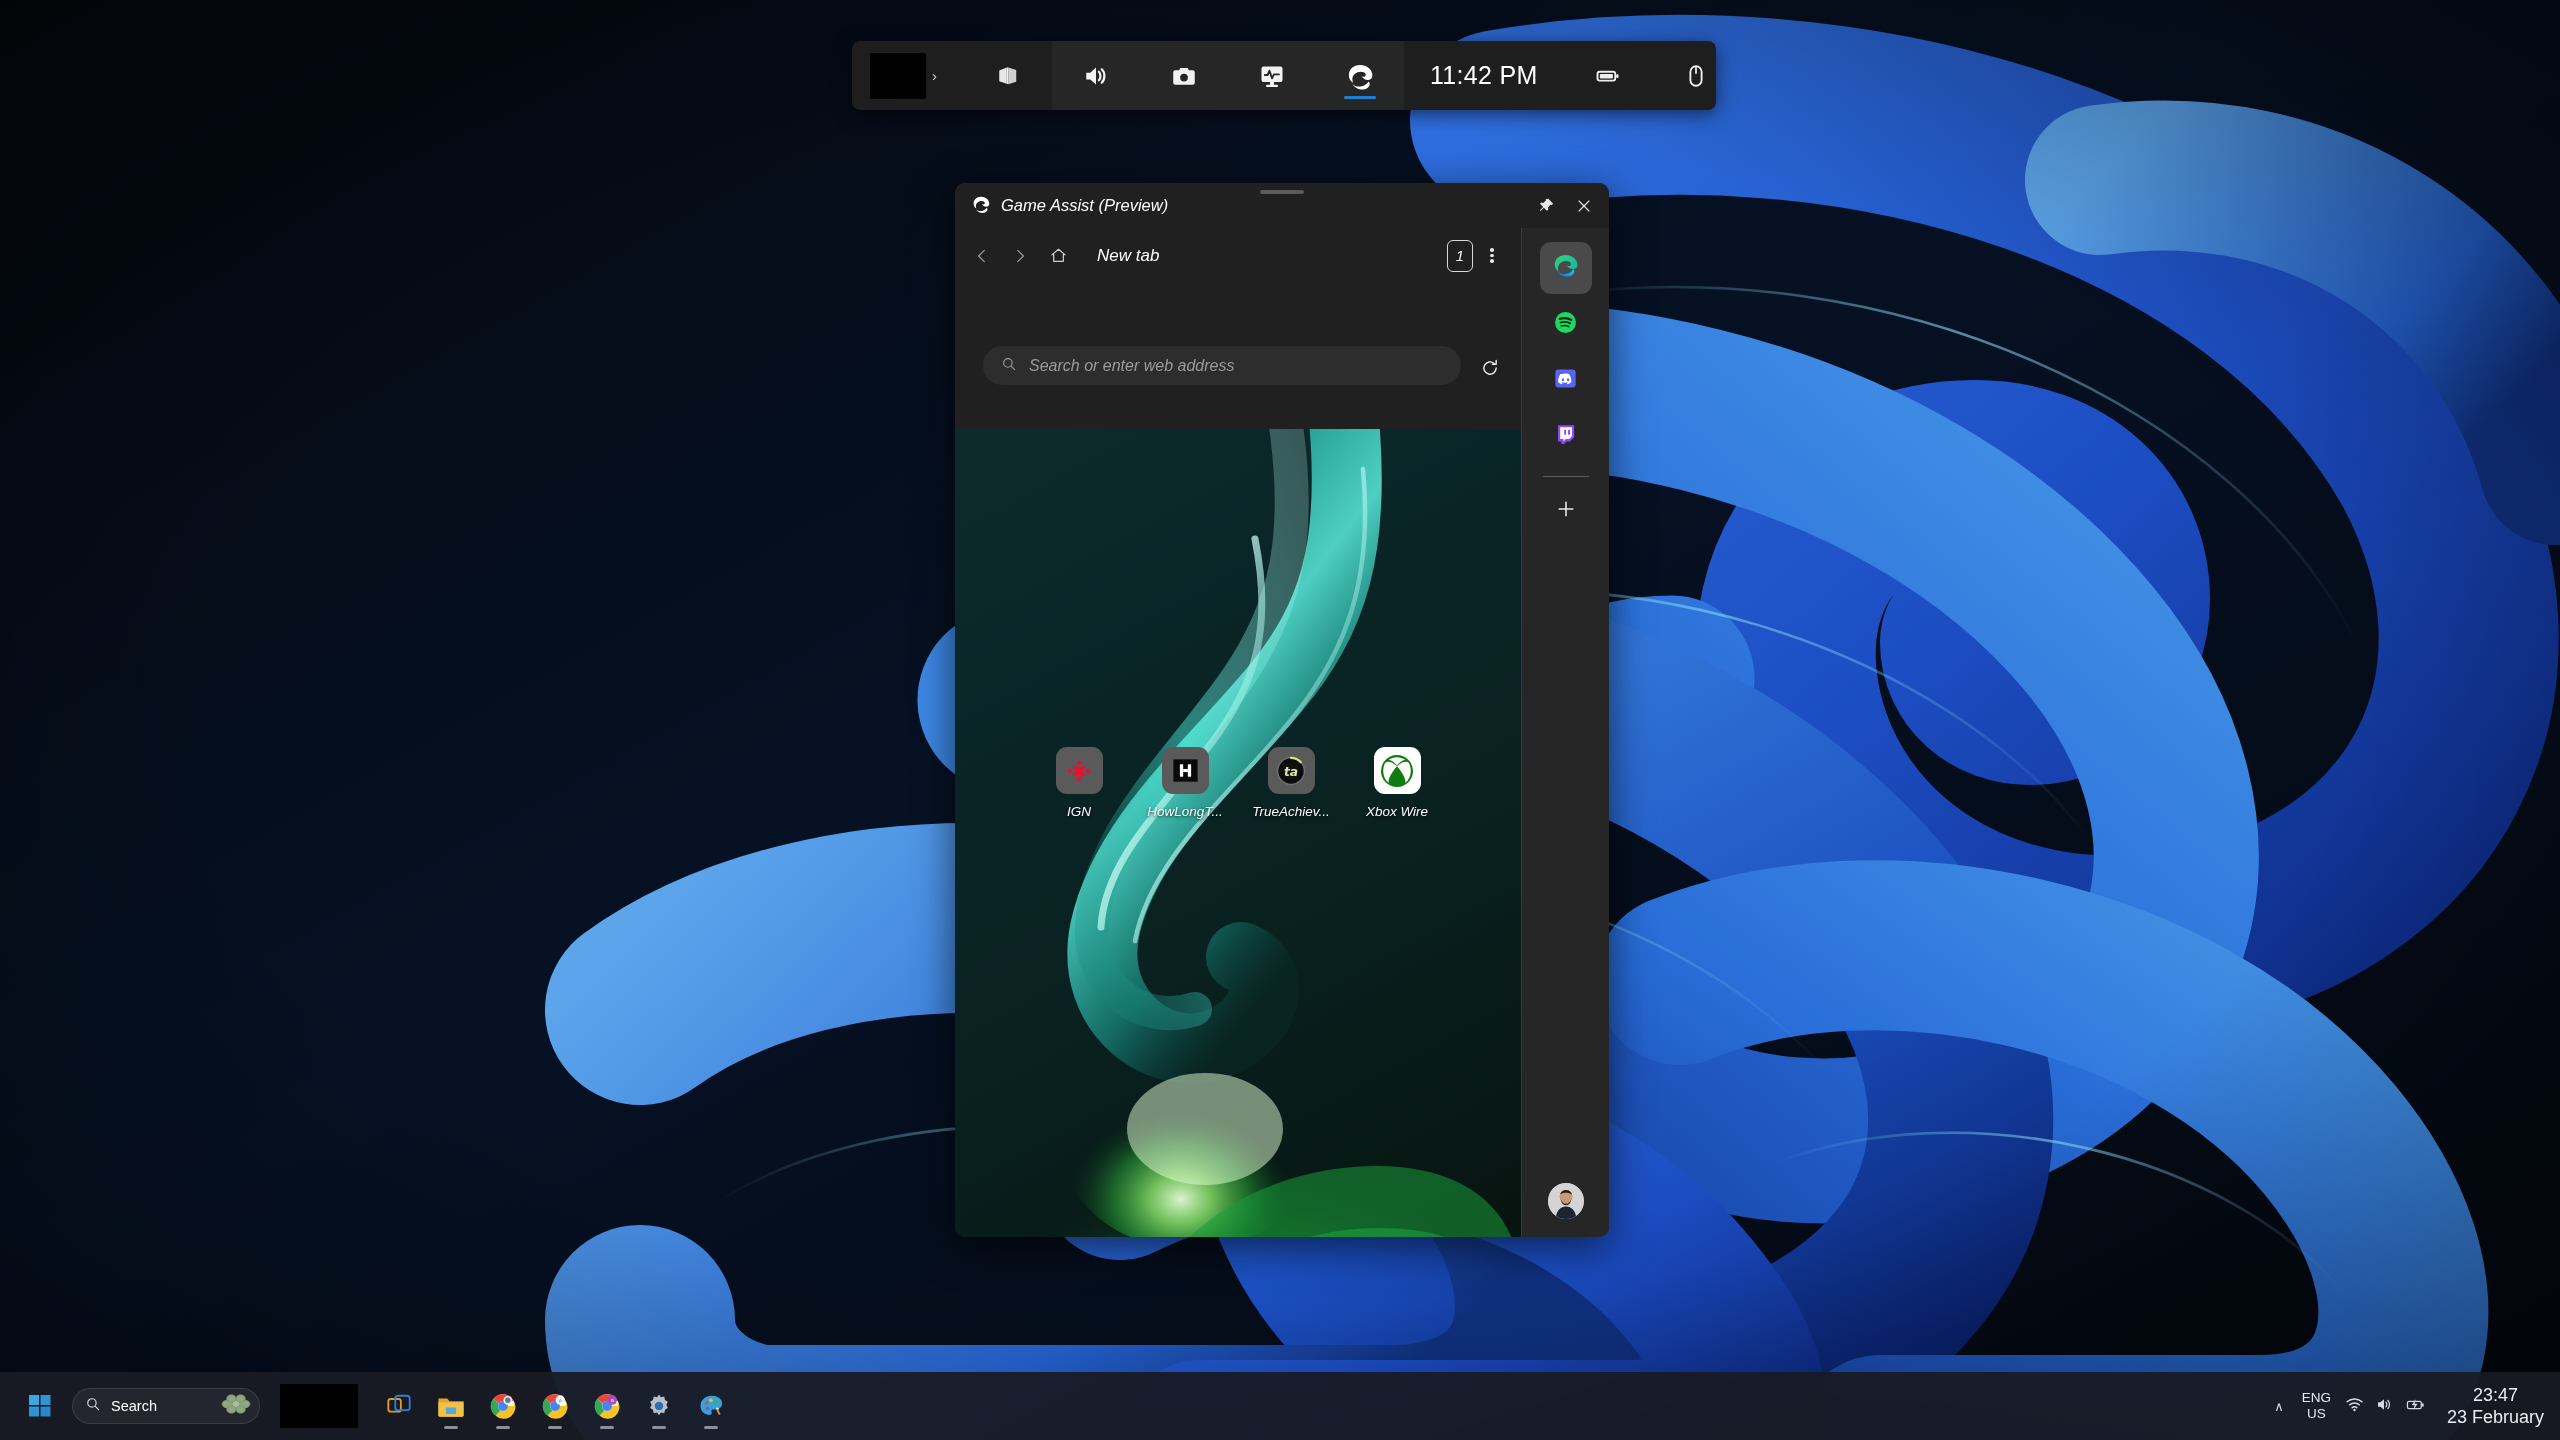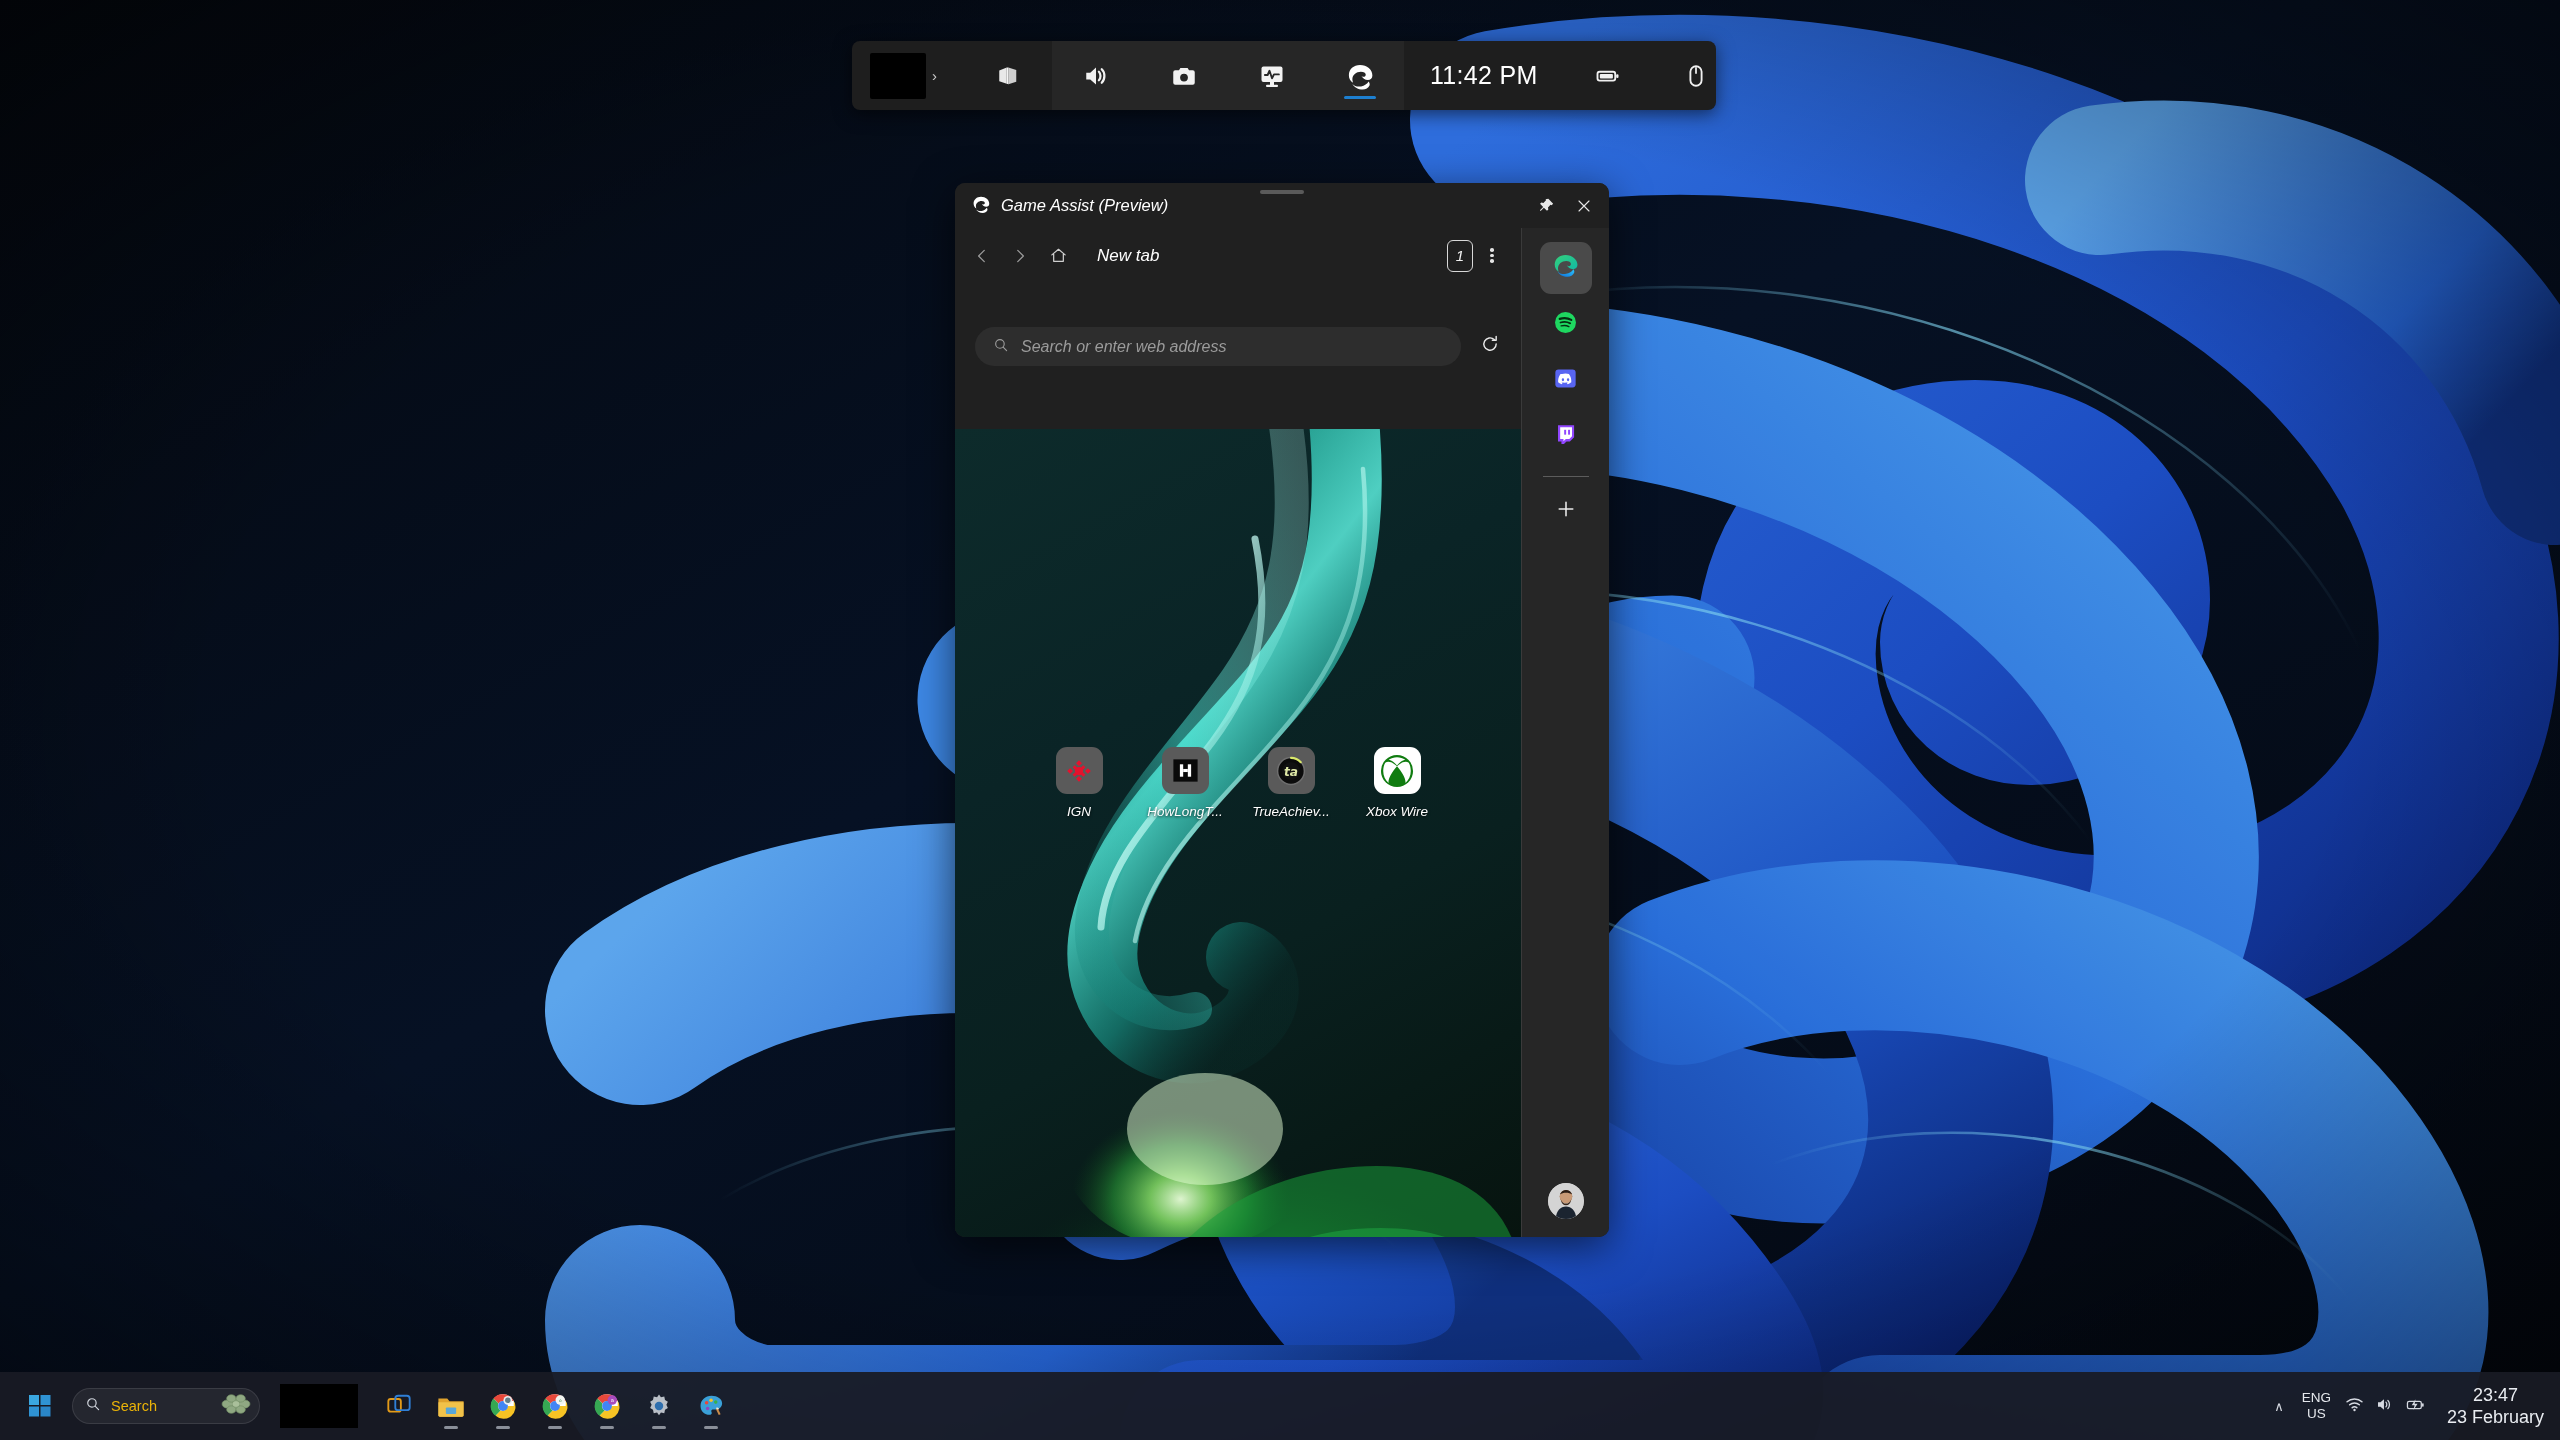--- a/index.html
+++ b/index.html
@@ -112,21 +112,21 @@
   #ga-more {
     width:30px; height:34px;
     display:flex; align-items:center; justify-content:center;
     cursor:default;
   }
   .dot3 { width:3.5px; height:3.5px; border-radius:50%; background:#e4e4e4; margin:1.9px 0; }
 
   
   #ga-addr-row {
     height:58px; flex:0 0 58px;
-    display:flex; align-items:flex-start; gap:12px; padding:0 14px 0 20px;
+    display:flex; align-items:flex-end; gap:12px; padding:0 14px 0 20px;margin-left:8px;
   }
   #ga-addrbox {
     flex:1; height:39px;
     background:#2d2d2d; border-radius:20px;
     display:flex; align-items:center; gap:12px; padding:0 18px;
     cursor:text;
   }
   #ga-addr-placeholder { color:#9b9b9b; font-size:16px; }
   #ga-reload { width:34px; height:34px; display:flex; align-items:center; justify-content:center; cursor:default; }
 
@@ -182,21 +182,21 @@
   }
   #tb-left { display:flex; align-items:center; padding-left:18px; gap:10px; }
   #tb-start { width:44px; height:44px; display:flex; align-items:center; justify-content:center; cursor:default; }
   #tb-search {
     width:188px; height:36px; border-radius:18px;
     background:rgba(255,255,255,.06);
     border:1px solid rgba(255,255,255,.10);
     display:flex; align-items:center; gap:10px; padding:0 12px;
     position:relative; overflow:hidden; cursor:text;
   }
-  #tb-search-text { color:#eab308; font-size:14.5px; }
+  #tb-search-text { color:#ffffff; font-size:14.5px; }
   #tb-search-art { position:absolute; right:8px; top:50%; transform:translateY(-50%); }
   #tb-redacted { width:78px; height:44px; background:#000; margin-left:10px; }
   #tb-apps { display:flex; align-items:center; gap:6px; margin-left:8px; }
   .tb-app {
     width:46px; height:52px;
     display:flex; flex-direction:column; align-items:center; justify-content:center;
     position:relative; cursor:default;
   }
   .tb-app .tb-run-dot {
     position:absolute; bottom:3px; left:50%; transform:translateX(-50%);

